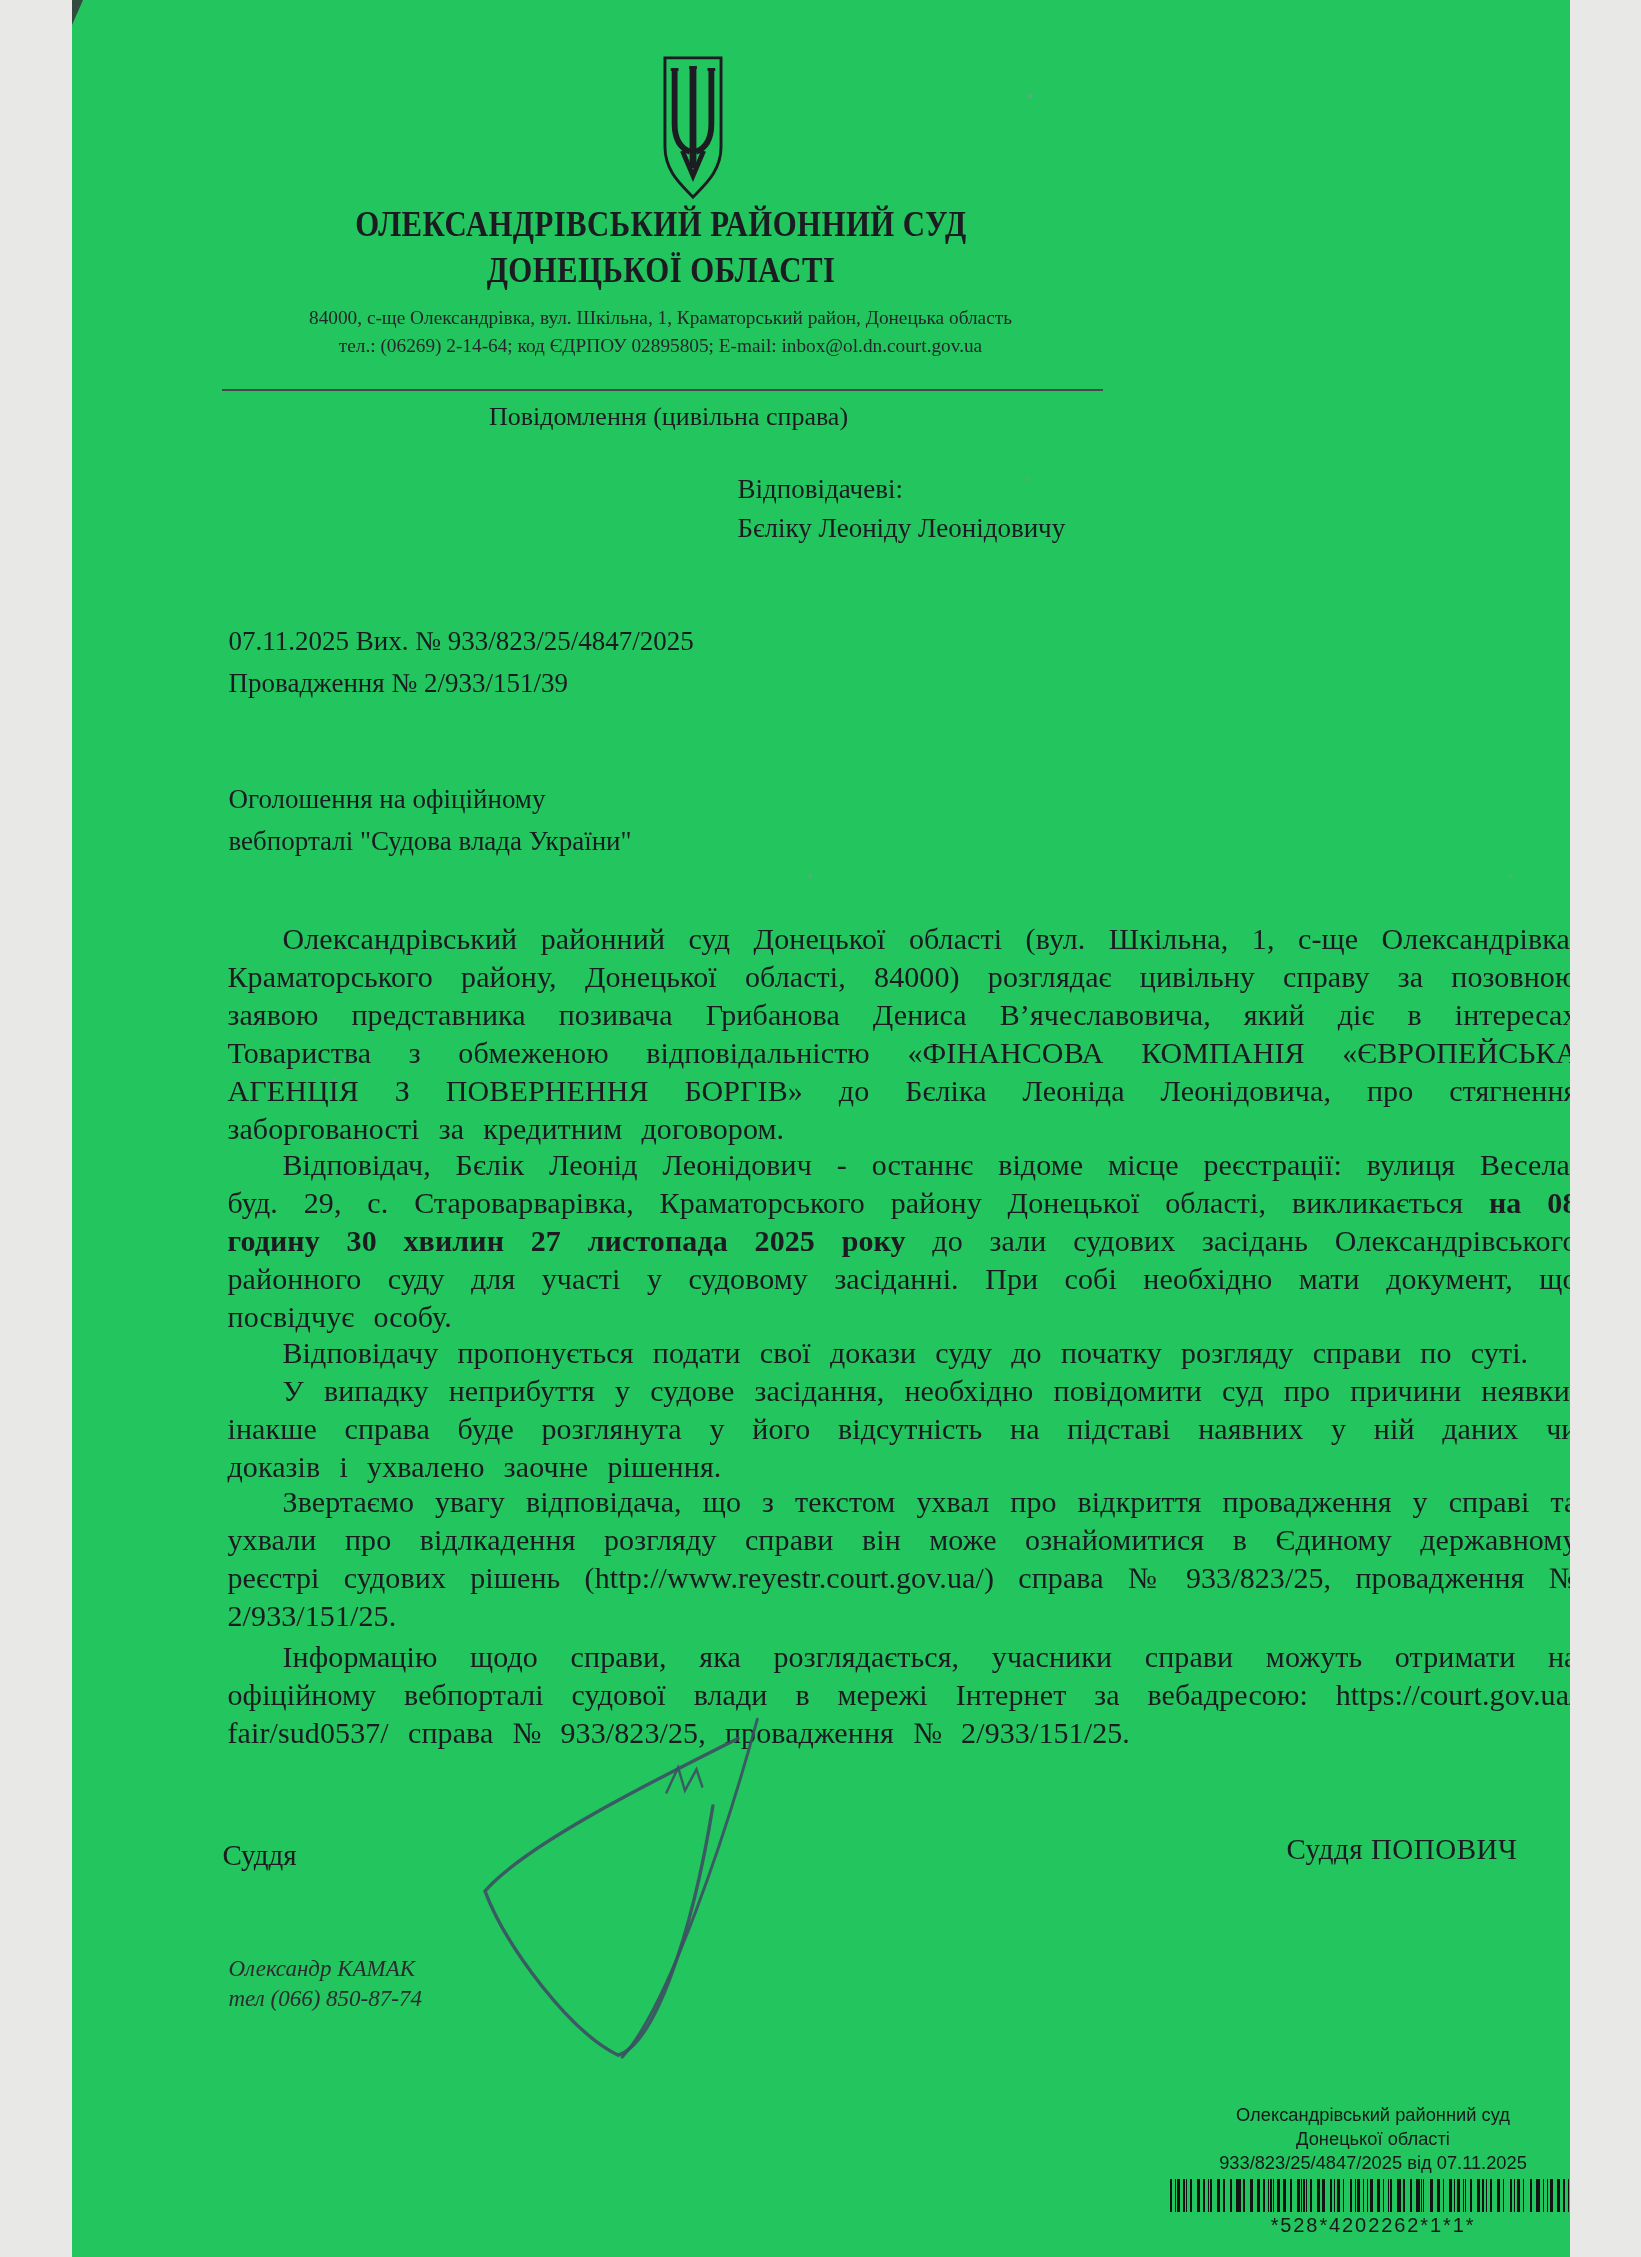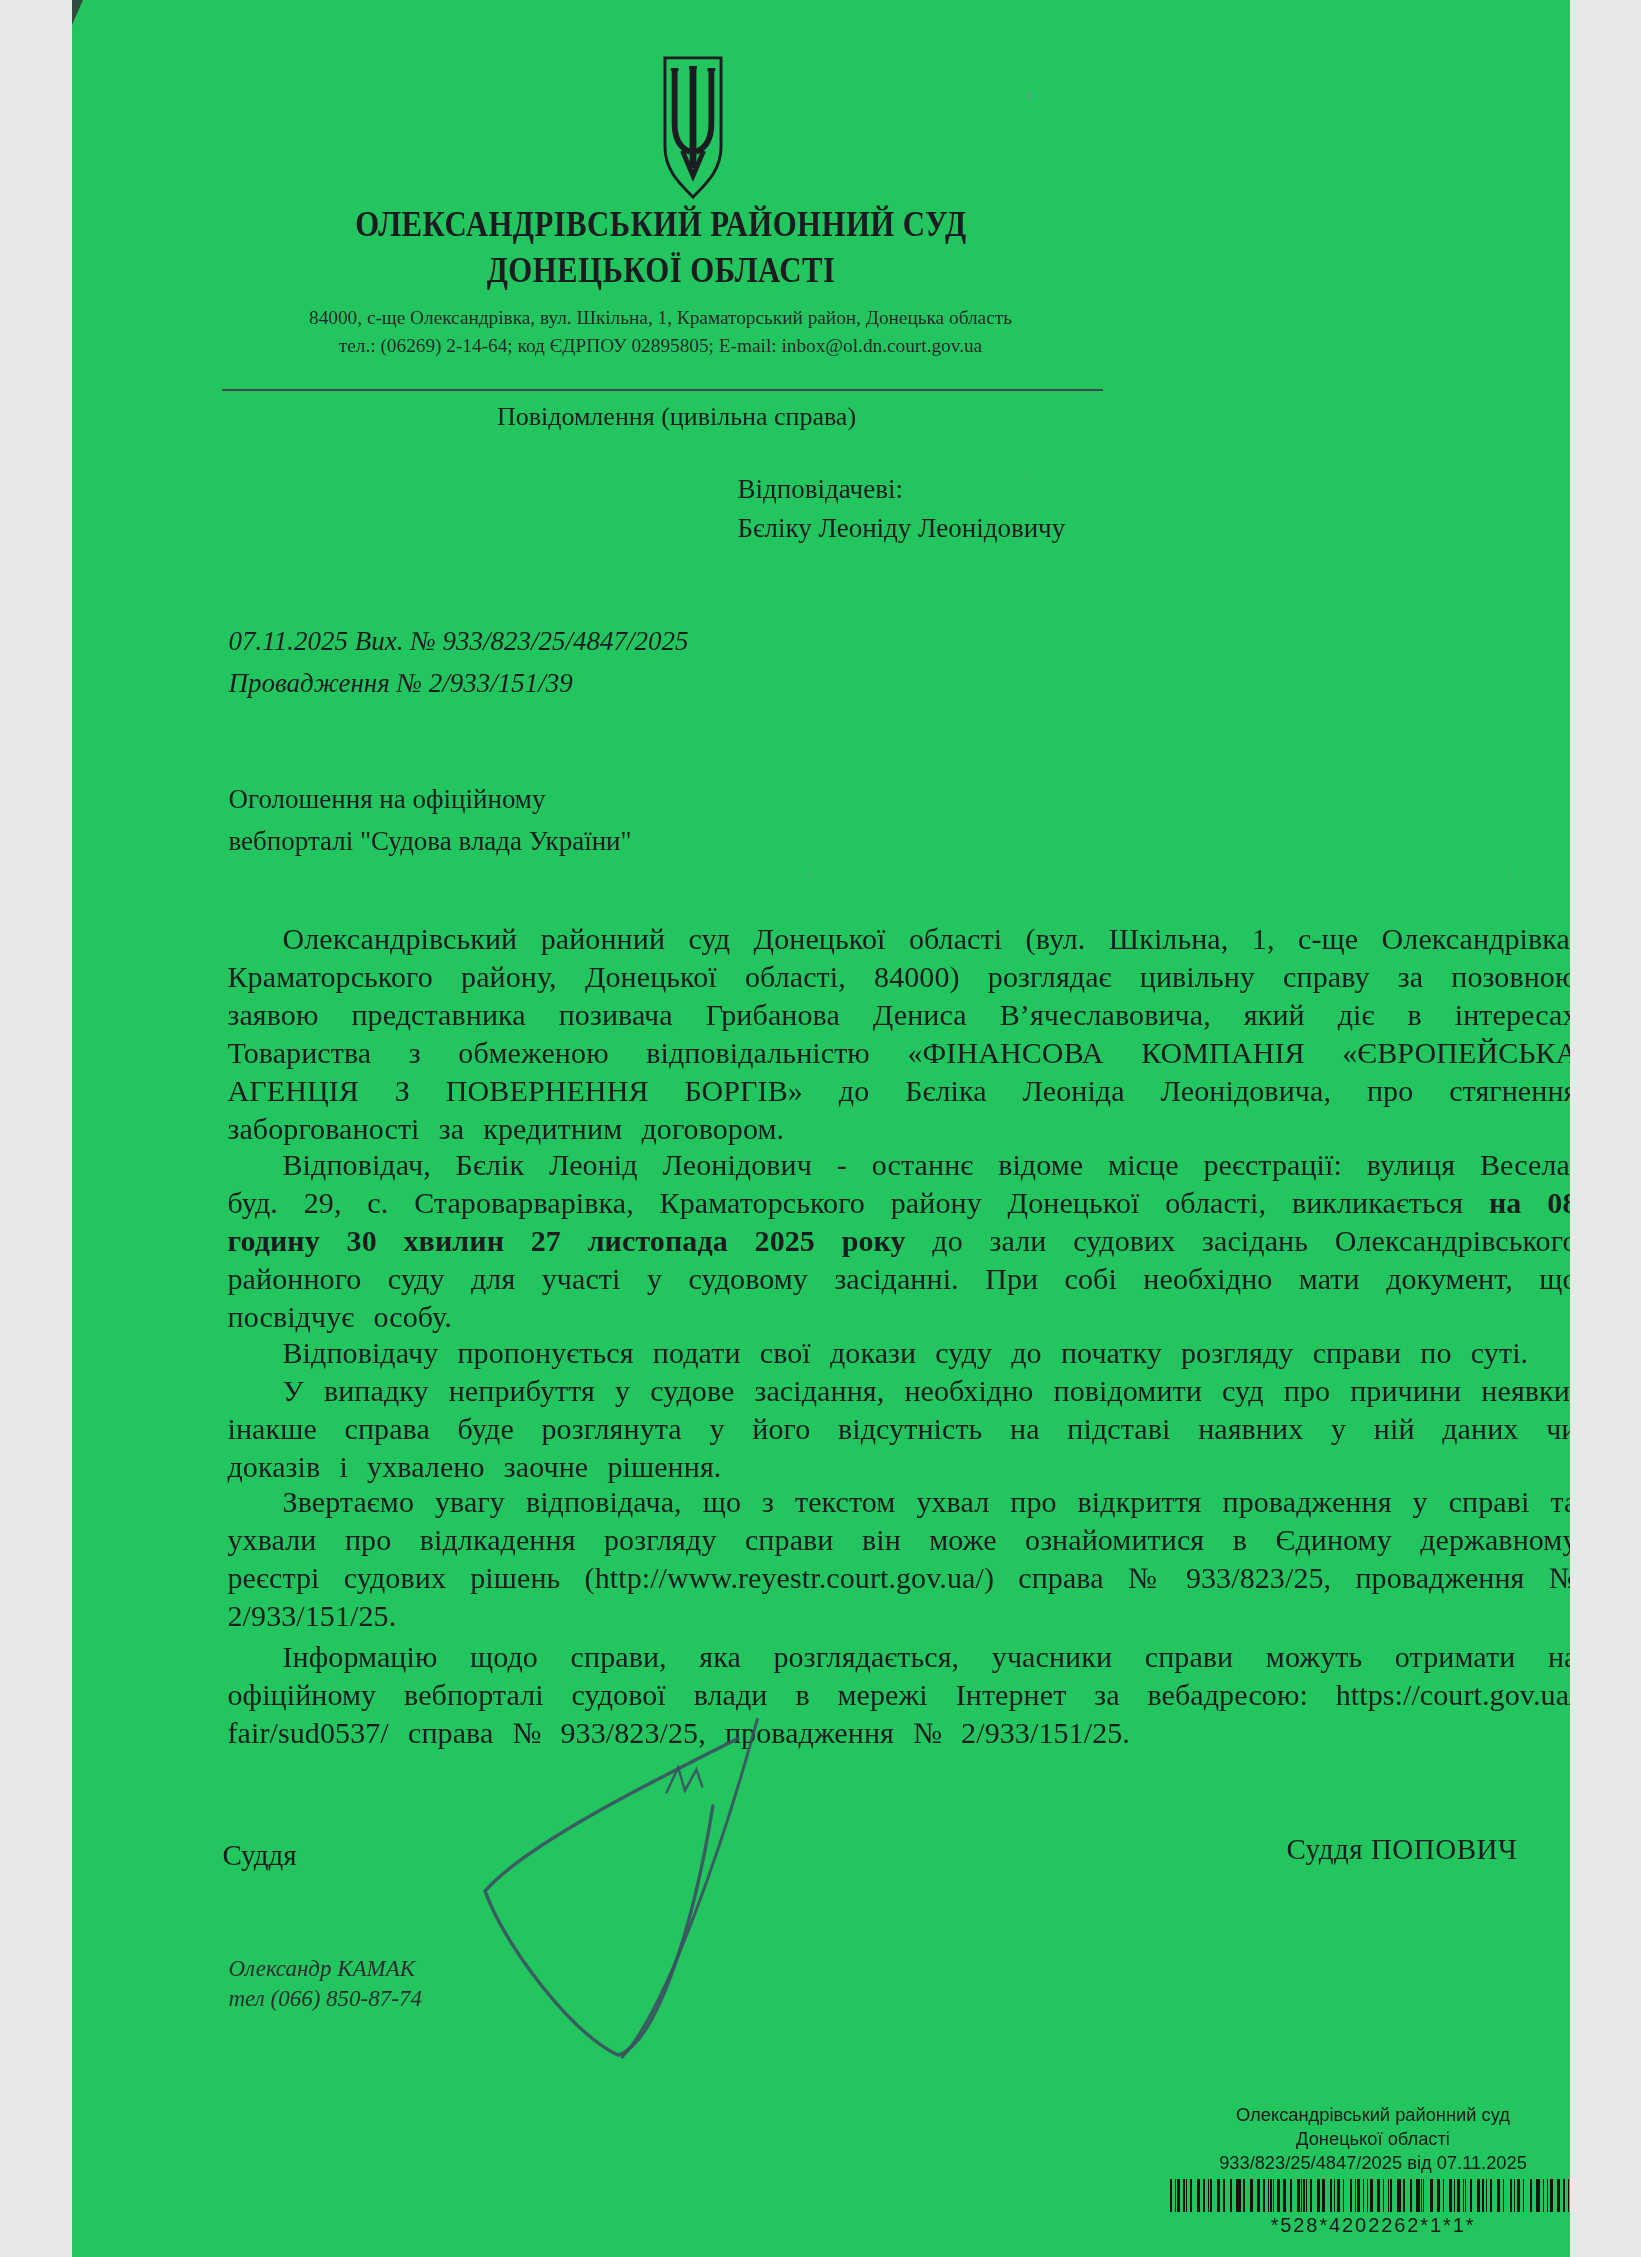--- a/index.html
+++ b/index.html
@@ -10,24 +10,24 @@
     background:#22c55e;
     font-family:"Liberation Serif", serif;
     color:#1b1b21;
     overflow:hidden;
   }
   
   .header-center{position:absolute;left:0;width:1178px;text-align:center;}
   .court-title{font-weight:bold;font-size:35px;letter-spacing:0.5px;transform:scaleX(0.88);transform-origin:50% 50%;white-space:nowrap;}
   .court-addr{font-size:19.3px;color:#26262c;white-space:nowrap;text-align:center;}
   .rule{position:absolute;left:150px;top:389px;width:881px;border-top:2.9px solid #47474d;}
-  .doc-type{position:absolute;left:16px;top:402px;width:1178px;text-align:center;font-size:26px;}
+  .doc-type{position:absolute;left:8px;top:402px;width:1178px;text-align:center;font-size:26px;}
   
   .addressee{position:absolute;left:666px;top:470px;font-size:27px;line-height:39px;}
-  .refblock{position:absolute;left:157px;top:620px;font-size:27px;line-height:42px;font-style:italic;}
+  .refblock{position:absolute;left:157px;top:620px;font-size:27px;line-height:42px;}
   .announce{position:absolute;left:157px;top:778px;font-size:27px;line-height:42px;}
   
   .para{
     position:absolute;left:156px;width:1350px;
     font-size:30px;line-height:38px;
     text-align:justify;text-indent:55px;
     word-spacing:11.6px;letter-spacing:0.1px;
     margin:0;
   }
   .p1{top:920px;}

